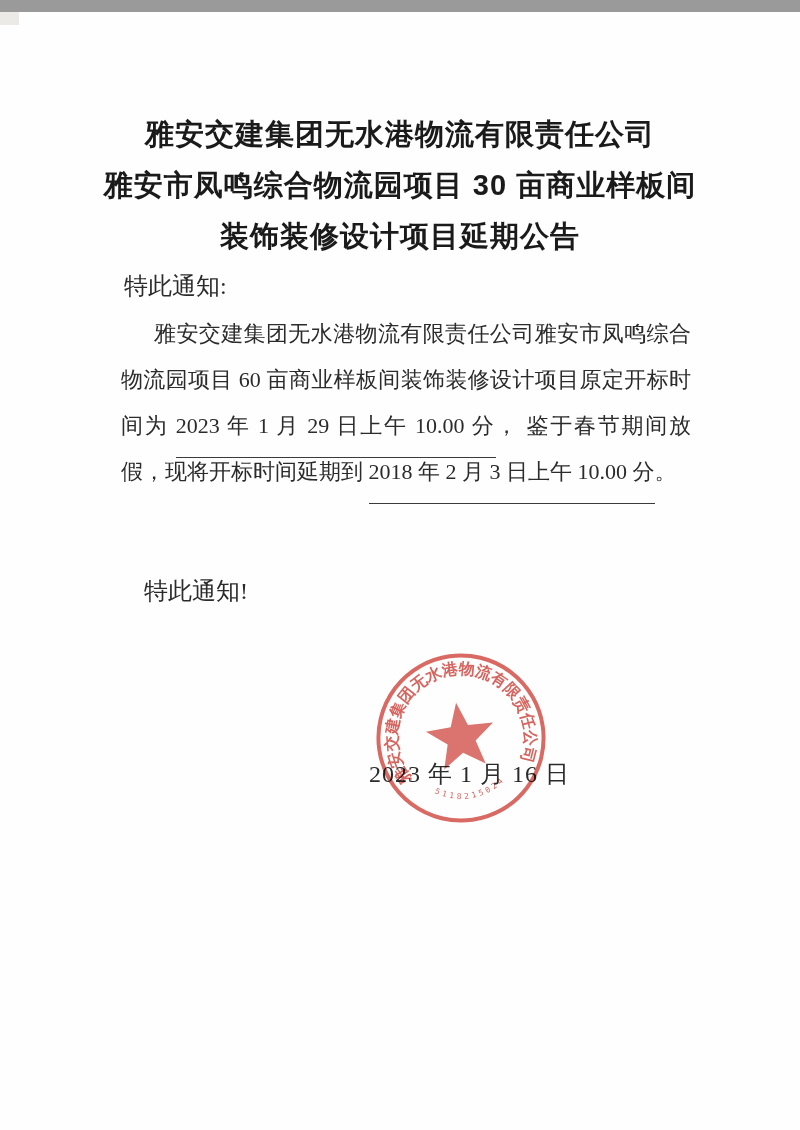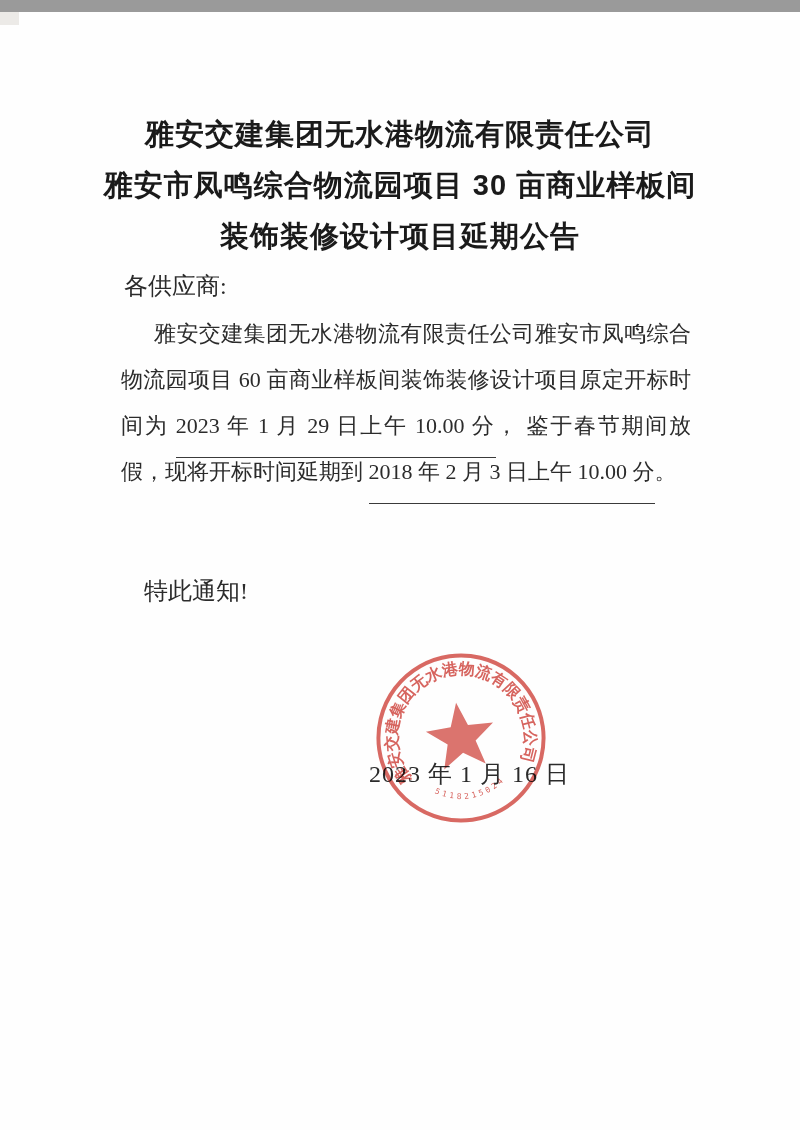--- a/index.html
+++ b/index.html
@@ -83,21 +83,21 @@
 <div class="page">
 
   <div class="scan-corner"></div>
 
   <div class="title-block">
     <div>雅安交建集团无水港物流有限责任公司</div>
     <div>雅安市凤鸣综合物流园项目 30 亩商业样板间</div>
     <div>装饰装修设计项目延期公告</div>
   </div>
 
-  <div class="salutation">各供应商:</div>
+  <div class="salutation">特此通知:</div>
 
   <div class="body-para"><span>雅安交建集团无水港物流有限责任公司雅安市凤鸣综合物流园项目 60 亩商业样板间装饰装修设计项目原定开标时间为 </span><span class="uline">2023 年 1 月 29 日上午 10.00 分</span><span>， 鉴于春节期间放假，现将开标时间延期到 </span><span class="uline">2018 年 2 月 3 日上午 10.00 分</span><span>。</span></div>
 
   <div class="notice">特此通知!</div>
 
 
   <div class="date-line">2023 年 1 月 16 日</div>
 
   <svg class="seal" viewBox="-90 -90 180 180" xmlns="http://www.w3.org/2000/svg">
     <defs>

